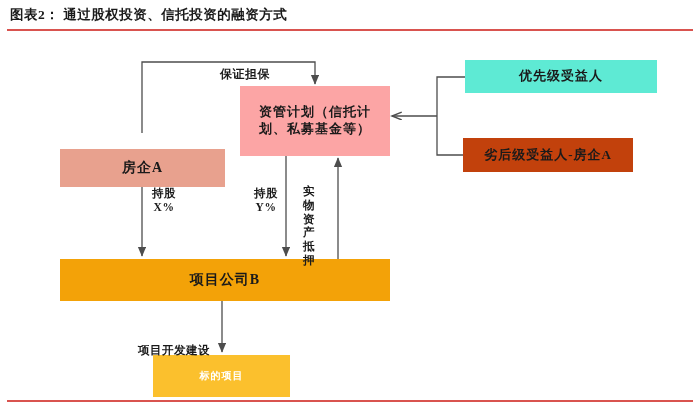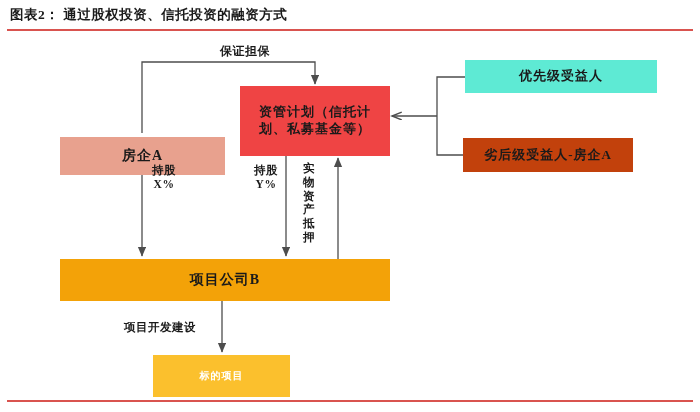--- a/index.html
+++ b/index.html
@@ -73,29 +73,29 @@
     text-align: center;
     box-sizing: border-box;
     font-size: 13px;
     line-height: 1.28;
     letter-spacing: 1px;
     font-weight: bold;
     color: #1a1a1a;
   }
 
   #node-fangqi-a {
-    left: 60px; top: 105px;
+    left: 60px; top: 117px;
     width: 165px; height: 38px;
     background: #e8a18e;
     font-size: 14px;
   }
   #node-ziguan {
     left: 240px; top: 54px;
     width: 150px; height: 70px;
-    background: #ef4444;
+    background: #fca5a5;
     font-size: 13px;
     padding: 0 8px;
   }
   #node-youxian {
     left: 465px; top: 28px;
     width: 192px; height: 33px;
     background: #5eead4;
     font-size: 13px;
   }
   #node-liehou {
@@ -121,27 +121,28 @@
 
   .edge-label {
     position: absolute;
     font-size: 11.5px;
     font-weight: bold;
     line-height: 1.18;
     letter-spacing: 0.5px;
     color: #1a1a1a;
     white-space: pre-line;
     text-align: center;
+    margin-top: 23px;
   }
   #label-baozheng { left: 190px; top: 12px; width: 110px; font-size: 12px; }
   #label-chigu-x  { left: 142px; top: 132px; width: 44px; }
   #label-chigu-y  { left: 244px; top: 132px; width: 44px; }
   #label-shiwu    { left: 298px; top: 130px; width: 22px; line-height: 1.2; }
   #label-huigou   { left: 345px; top: 130px; width: 34px; line-height: 1.22; }
-  #label-kaifa    { left: 110px; top: 289px; width: 100px; text-align: center; }
+  #label-kaifa    { left: 110px; top: 289px; width: 100px; text-align: right; }
 </style>
 </head>
 <body>
 
 <div id="figure-header">
   <div id="figure-title">图表2： 通过股权投资、信托投资的融资方式</div>
   <div id="title-rule"></div>
 </div>
 
 <div id="diagram">

